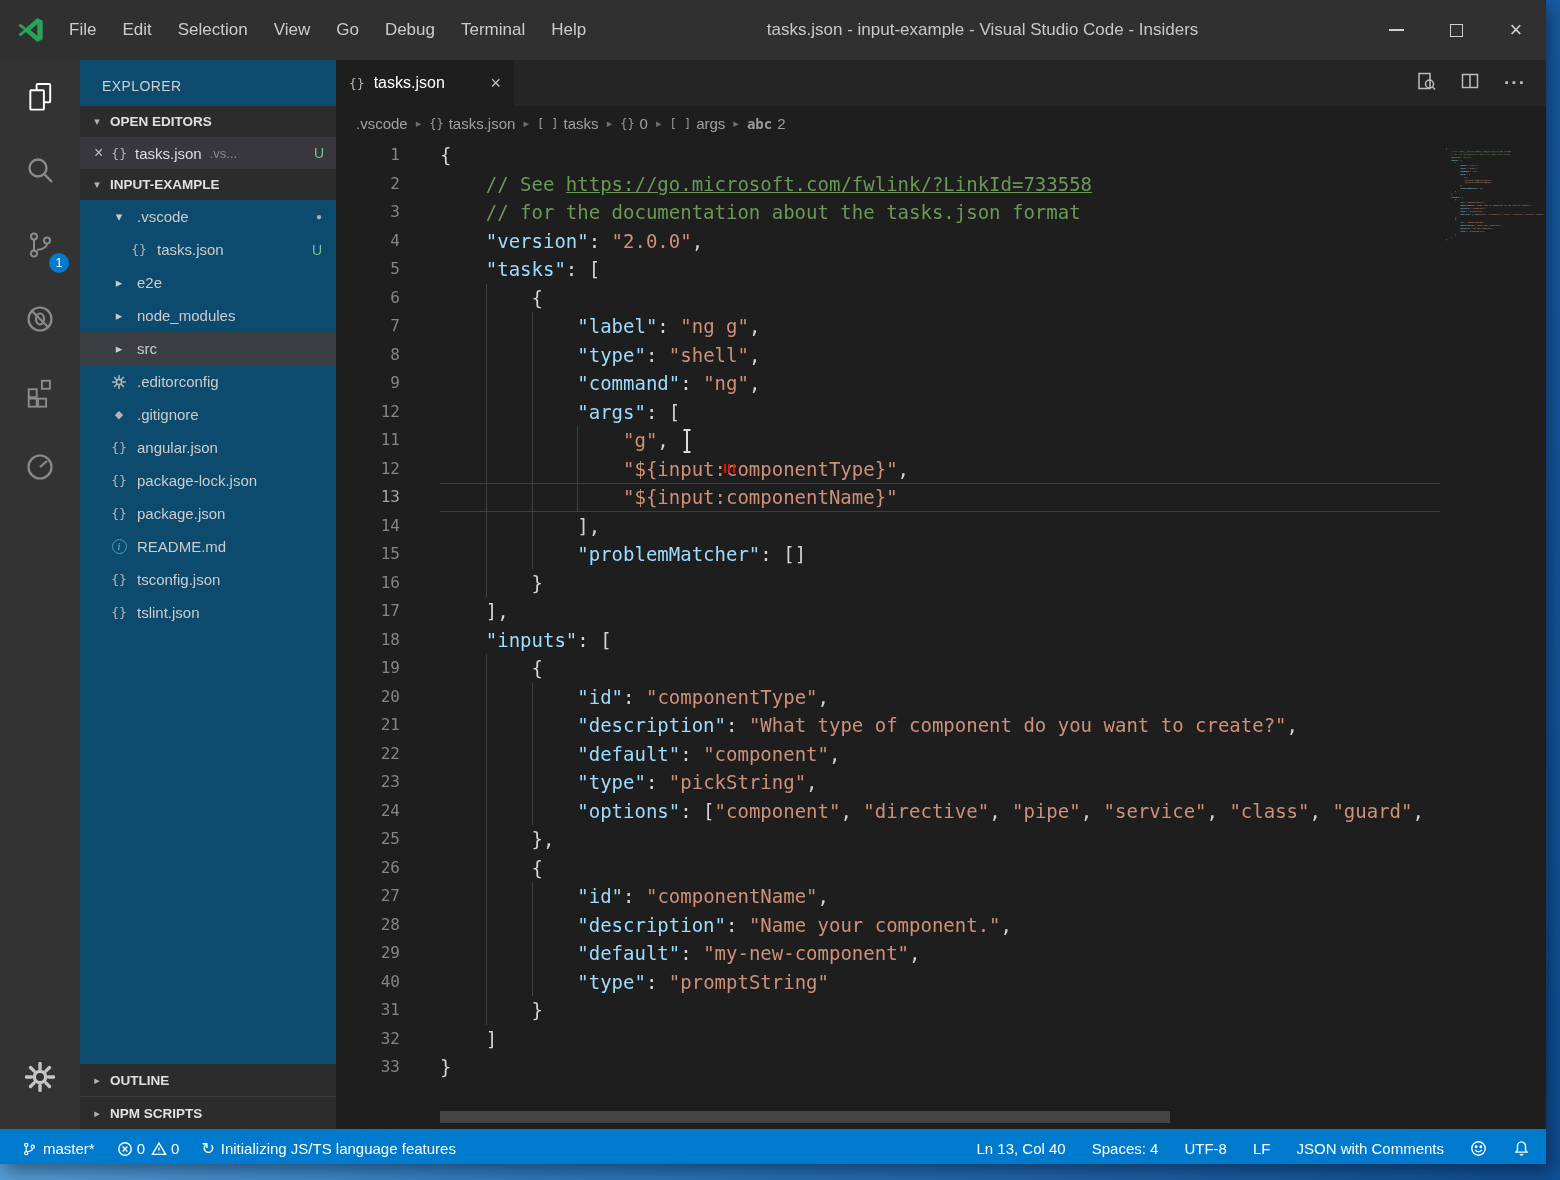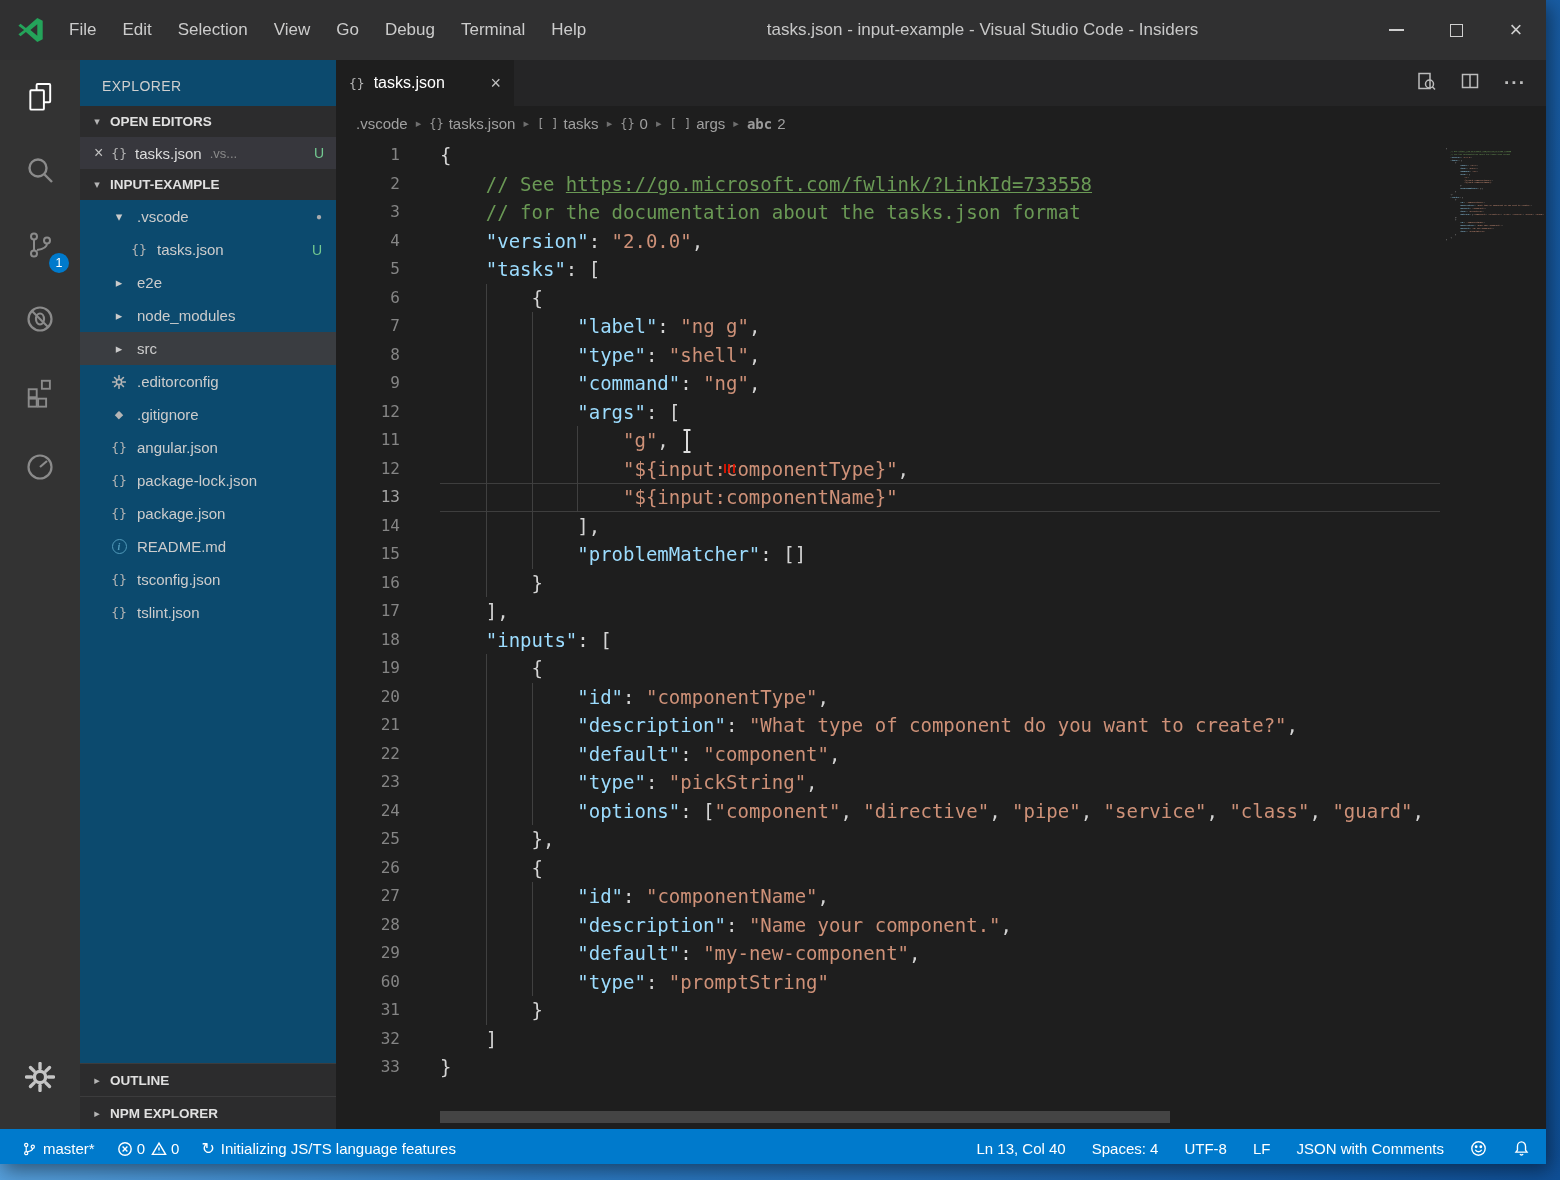--- a/index.html
+++ b/index.html
@@ -280,21 +280,21 @@
           </div>
         </div>
       <div class="sidebar-spacer"></div>
       <div class="bottom-sections">
         <div class="section-header">
           <span class="twisty">▸</span>
           <span>OUTLINE</span>
         </div>
         <div class="section-header">
           <span class="twisty">▸</span>
-          <span>NPM EXPLORER</span>
+          <span>NPM SCRIPTS</span>
         </div>
       </div>
     </div>
 
     <div class="editor">
       <div class="tabbar">
         <div class="tab">
           <span class="icon-json">{}</span>
           <span class="tab-label">tasks.json</span>
           <span class="tab-close">×</span>
@@ -370,21 +370,21 @@
             <div class="ln">20</div>
             <div class="ln">21</div>
             <div class="ln">22</div>
             <div class="ln">23</div>
             <div class="ln">24</div>
             <div class="ln">25</div>
             <div class="ln">26</div>
             <div class="ln">27</div>
             <div class="ln">28</div>
             <div class="ln">29</div>
-            <div class="ln">60</div>
+            <div class="ln">40</div>
             <div class="ln">31</div>
             <div class="ln">32</div>
             <div class="ln">33</div>
           </div>
         <div class="code" id="code"><div class="line"><span class="tok-p">{</span></div><div class="line"><span class="tok-w">    </span><span class="tok-c">// See </span><span class="tok-u">https://go.microsoft.com/fwlink/?LinkId=733558</span></div><div class="line"><span class="tok-w">    </span><span class="tok-c">// for the documentation about the tasks.json format</span></div><div class="line"><span class="tok-w">    </span><span class="tok-k">"version"</span><span class="tok-p">: </span><span class="tok-s">"2.0.0"</span><span class="tok-p">,</span></div><div class="line"><span class="tok-w">    </span><span class="tok-k">"tasks"</span><span class="tok-p">: [</span></div><div class="line"><span class="guide" style="left: 4ch;"></span><span class="tok-w">        </span><span class="tok-p">{</span></div><div class="line"><span class="guide" style="left: 4ch;"></span><span class="guide" style="left: 8ch;"></span><span class="tok-w">            </span><span class="tok-k">"label"</span><span class="tok-p">: </span><span class="tok-s">"ng g"</span><span class="tok-p">,</span></div><div class="line"><span class="guide" style="left: 4ch;"></span><span class="guide" style="left: 8ch;"></span><span class="tok-w">            </span><span class="tok-k">"type"</span><span class="tok-p">: </span><span class="tok-s">"shell"</span><span class="tok-p">,</span></div><div class="line"><span class="guide" style="left: 4ch;"></span><span class="guide" style="left: 8ch;"></span><span class="tok-w">            </span><span class="tok-k">"command"</span><span class="tok-p">: </span><span class="tok-s">"ng"</span><span class="tok-p">,</span></div><div class="line"><span class="guide" style="left: 4ch;"></span><span class="guide" style="left: 8ch;"></span><span class="tok-w">            </span><span class="tok-k">"args"</span><span class="tok-p">: [</span></div><div class="line"><span class="guide" style="left: 4ch;"></span><span class="guide" style="left: 8ch;"></span><span class="guide" style="left: 12ch;"></span><span class="tok-w">                </span><span class="tok-s">"g"</span><span class="tok-p">,</span></div><div class="line"><span class="guide" style="left: 4ch;"></span><span class="guide" style="left: 8ch;"></span><span class="guide" style="left: 12ch;"></span><span class="tok-w">                </span><span class="tok-s">"${input:componentType}"</span><span class="tok-p">,</span></div><div class="line current"><span class="guide" style="left: 4ch;"></span><span class="guide" style="left: 8ch;"></span><span class="guide" style="left: 12ch;"></span><span class="tok-w">                </span><span class="tok-s">"${input:componentName}"</span></div><div class="line"><span class="guide" style="left: 4ch;"></span><span class="guide" style="left: 8ch;"></span><span class="tok-w">            </span><span class="tok-p">],</span></div><div class="line"><span class="guide" style="left: 4ch;"></span><span class="guide" style="left: 8ch;"></span><span class="tok-w">            </span><span class="tok-k">"problemMatcher"</span><span class="tok-p">: []</span></div><div class="line"><span class="guide" style="left: 4ch;"></span><span class="tok-w">        </span><span class="tok-p">}</span></div><div class="line"><span class="tok-w">    </span><span class="tok-p">],</span></div><div class="line"><span class="tok-w">    </span><span class="tok-k">"inputs"</span><span class="tok-p">: [</span></div><div class="line"><span class="guide" style="left: 4ch;"></span><span class="tok-w">        </span><span class="tok-p">{</span></div><div class="line"><span class="guide" style="left: 4ch;"></span><span class="guide" style="left: 8ch;"></span><span class="tok-w">            </span><span class="tok-k">"id"</span><span class="tok-p">: </span><span class="tok-s">"componentType"</span><span class="tok-p">,</span></div><div class="line"><span class="guide" style="left: 4ch;"></span><span class="guide" style="left: 8ch;"></span><span class="tok-w">            </span><span class="tok-k">"description"</span><span class="tok-p">: </span><span class="tok-s">"What type of component do you want to create?"</span><span class="tok-p">,</span></div><div class="line"><span class="guide" style="left: 4ch;"></span><span class="guide" style="left: 8ch;"></span><span class="tok-w">            </span><span class="tok-k">"default"</span><span class="tok-p">: </span><span class="tok-s">"component"</span><span class="tok-p">,</span></div><div class="line"><span class="guide" style="left: 4ch;"></span><span class="guide" style="left: 8ch;"></span><span class="tok-w">            </span><span class="tok-k">"type"</span><span class="tok-p">: </span><span class="tok-s">"pickString"</span><span class="tok-p">,</span></div><div class="line"><span class="guide" style="left: 4ch;"></span><span class="guide" style="left: 8ch;"></span><span class="tok-w">            </span><span class="tok-k">"options"</span><span class="tok-p">: [</span><span class="tok-s">"component"</span><span class="tok-p">, </span><span class="tok-s">"directive"</span><span class="tok-p">, </span><span class="tok-s">"pipe"</span><span class="tok-p">, </span><span class="tok-s">"service"</span><span class="tok-p">, </span><span class="tok-s">"class"</span><span class="tok-p">, </span><span class="tok-s">"guard"</span><span class="tok-p">,</span></div><div class="line"><span class="guide" style="left: 4ch;"></span><span class="tok-w">        </span><span class="tok-p">},</span></div><div class="line"><span class="guide" style="left: 4ch;"></span><span class="tok-w">        </span><span class="tok-p">{</span></div><div class="line"><span class="guide" style="left: 4ch;"></span><span class="guide" style="left: 8ch;"></span><span class="tok-w">            </span><span class="tok-k">"id"</span><span class="tok-p">: </span><span class="tok-s">"componentName"</span><span class="tok-p">,</span></div><div class="line"><span class="guide" style="left: 4ch;"></span><span class="guide" style="left: 8ch;"></span><span class="tok-w">            </span><span class="tok-k">"description"</span><span class="tok-p">: </span><span class="tok-s">"Name your component."</span><span class="tok-p">,</span></div><div class="line"><span class="guide" style="left: 4ch;"></span><span class="guide" style="left: 8ch;"></span><span class="tok-w">            </span><span class="tok-k">"default"</span><span class="tok-p">: </span><span class="tok-s">"my-new-component"</span><span class="tok-p">,</span></div><div class="line"><span class="guide" style="left: 4ch;"></span><span class="guide" style="left: 8ch;"></span><span class="tok-w">            </span><span class="tok-k">"type"</span><span class="tok-p">: </span><span class="tok-s">"promptString"</span></div><div class="line"><span class="guide" style="left: 4ch;"></span><span class="tok-w">        </span><span class="tok-p">}</span></div><div class="line"><span class="tok-w">    </span><span class="tok-p">]</span></div><div class="line"><span class="tok-p">}</span></div><div class="ibeam" style="left: 240px; top: 287px;"><svg width="14" height="26" viewBox="0 0 14 26" fill="none" stroke="#dcdcdc" stroke-width="2">
                 <path d="M3.5 2 H10.5 M7 2 V24 M3.5 24 H10.5"></path>
               </svg></div><div class="err-mark" style="left: 284px; top: 322.5px;"></div></div>
         <div class="minimap">
             <div class="mini-inner" id="mini"><div class="line"><span class="tok-p">{</span></div><div class="line"><span class="tok-w">    </span><span class="tok-c">// See </span><span class="tok-u">https://go.microsoft.com/fwlink/?LinkId=733558</span></div><div class="line"><span class="tok-w">    </span><span class="tok-c">// for the documentation about the tasks.json format</span></div><div class="line"><span class="tok-w">    </span><span class="tok-k">"version"</span><span class="tok-p">: </span><span class="tok-s">"2.0.0"</span><span class="tok-p">,</span></div><div class="line"><span class="tok-w">    </span><span class="tok-k">"tasks"</span><span class="tok-p">: [</span></div><div class="line"><span class="tok-w">        </span><span class="tok-p">{</span></div><div class="line"><span class="tok-w">            </span><span class="tok-k">"label"</span><span class="tok-p">: </span><span class="tok-s">"ng g"</span><span class="tok-p">,</span></div><div class="line"><span class="tok-w">            </span><span class="tok-k">"type"</span><span class="tok-p">: </span><span class="tok-s">"shell"</span><span class="tok-p">,</span></div><div class="line"><span class="tok-w">            </span><span class="tok-k">"command"</span><span class="tok-p">: </span><span class="tok-s">"ng"</span><span class="tok-p">,</span></div><div class="line"><span class="tok-w">            </span><span class="tok-k">"args"</span><span class="tok-p">: [</span></div><div class="line"><span class="tok-w">                </span><span class="tok-s">"g"</span><span class="tok-p">,</span></div><div class="line"><span class="tok-w">                </span><span class="tok-s">"${input:componentType}"</span><span class="tok-p">,</span></div><div class="line"><span class="tok-w">                </span><span class="tok-s">"${input:componentName}"</span></div><div class="line"><span class="tok-w">            </span><span class="tok-p">],</span></div><div class="line"><span class="tok-w">            </span><span class="tok-k">"problemMatcher"</span><span class="tok-p">: []</span></div><div class="line"><span class="tok-w">        </span><span class="tok-p">}</span></div><div class="line"><span class="tok-w">    </span><span class="tok-p">],</span></div><div class="line"><span class="tok-w">    </span><span class="tok-k">"inputs"</span><span class="tok-p">: [</span></div><div class="line"><span class="tok-w">        </span><span class="tok-p">{</span></div><div class="line"><span class="tok-w">            </span><span class="tok-k">"id"</span><span class="tok-p">: </span><span class="tok-s">"componentType"</span><span class="tok-p">,</span></div><div class="line"><span class="tok-w">            </span><span class="tok-k">"description"</span><span class="tok-p">: </span><span class="tok-s">"What type of component do you want to create?"</span><span class="tok-p">,</span></div><div class="line"><span class="tok-w">            </span><span class="tok-k">"default"</span><span class="tok-p">: </span><span class="tok-s">"component"</span><span class="tok-p">,</span></div><div class="line"><span class="tok-w">            </span><span class="tok-k">"type"</span><span class="tok-p">: </span><span class="tok-s">"pickString"</span><span class="tok-p">,</span></div><div class="line"><span class="tok-w">            </span><span class="tok-k">"options"</span><span class="tok-p">: [</span><span class="tok-s">"component"</span><span class="tok-p">, </span><span class="tok-s">"directive"</span><span class="tok-p">, </span><span class="tok-s">"pipe"</span><span class="tok-p">, </span><span class="tok-s">"service"</span><span class="tok-p">, </span><span class="tok-s">"class"</span><span class="tok-p">, </span><span class="tok-s">"guard"</span><span class="tok-p">,</span></div><div class="line"><span class="tok-w">        </span><span class="tok-p">},</span></div><div class="line"><span class="tok-w">        </span><span class="tok-p">{</span></div><div class="line"><span class="tok-w">            </span><span class="tok-k">"id"</span><span class="tok-p">: </span><span class="tok-s">"componentName"</span><span class="tok-p">,</span></div><div class="line"><span class="tok-w">            </span><span class="tok-k">"description"</span><span class="tok-p">: </span><span class="tok-s">"Name your component."</span><span class="tok-p">,</span></div><div class="line"><span class="tok-w">            </span><span class="tok-k">"default"</span><span class="tok-p">: </span><span class="tok-s">"my-new-component"</span><span class="tok-p">,</span></div><div class="line"><span class="tok-w">            </span><span class="tok-k">"type"</span><span class="tok-p">: </span><span class="tok-s">"promptString"</span></div><div class="line"><span class="tok-w">        </span><span class="tok-p">}</span></div><div class="line"><span class="tok-w">    </span><span class="tok-p">]</span></div><div class="line"><span class="tok-p">}</span></div></div>
           </div>

